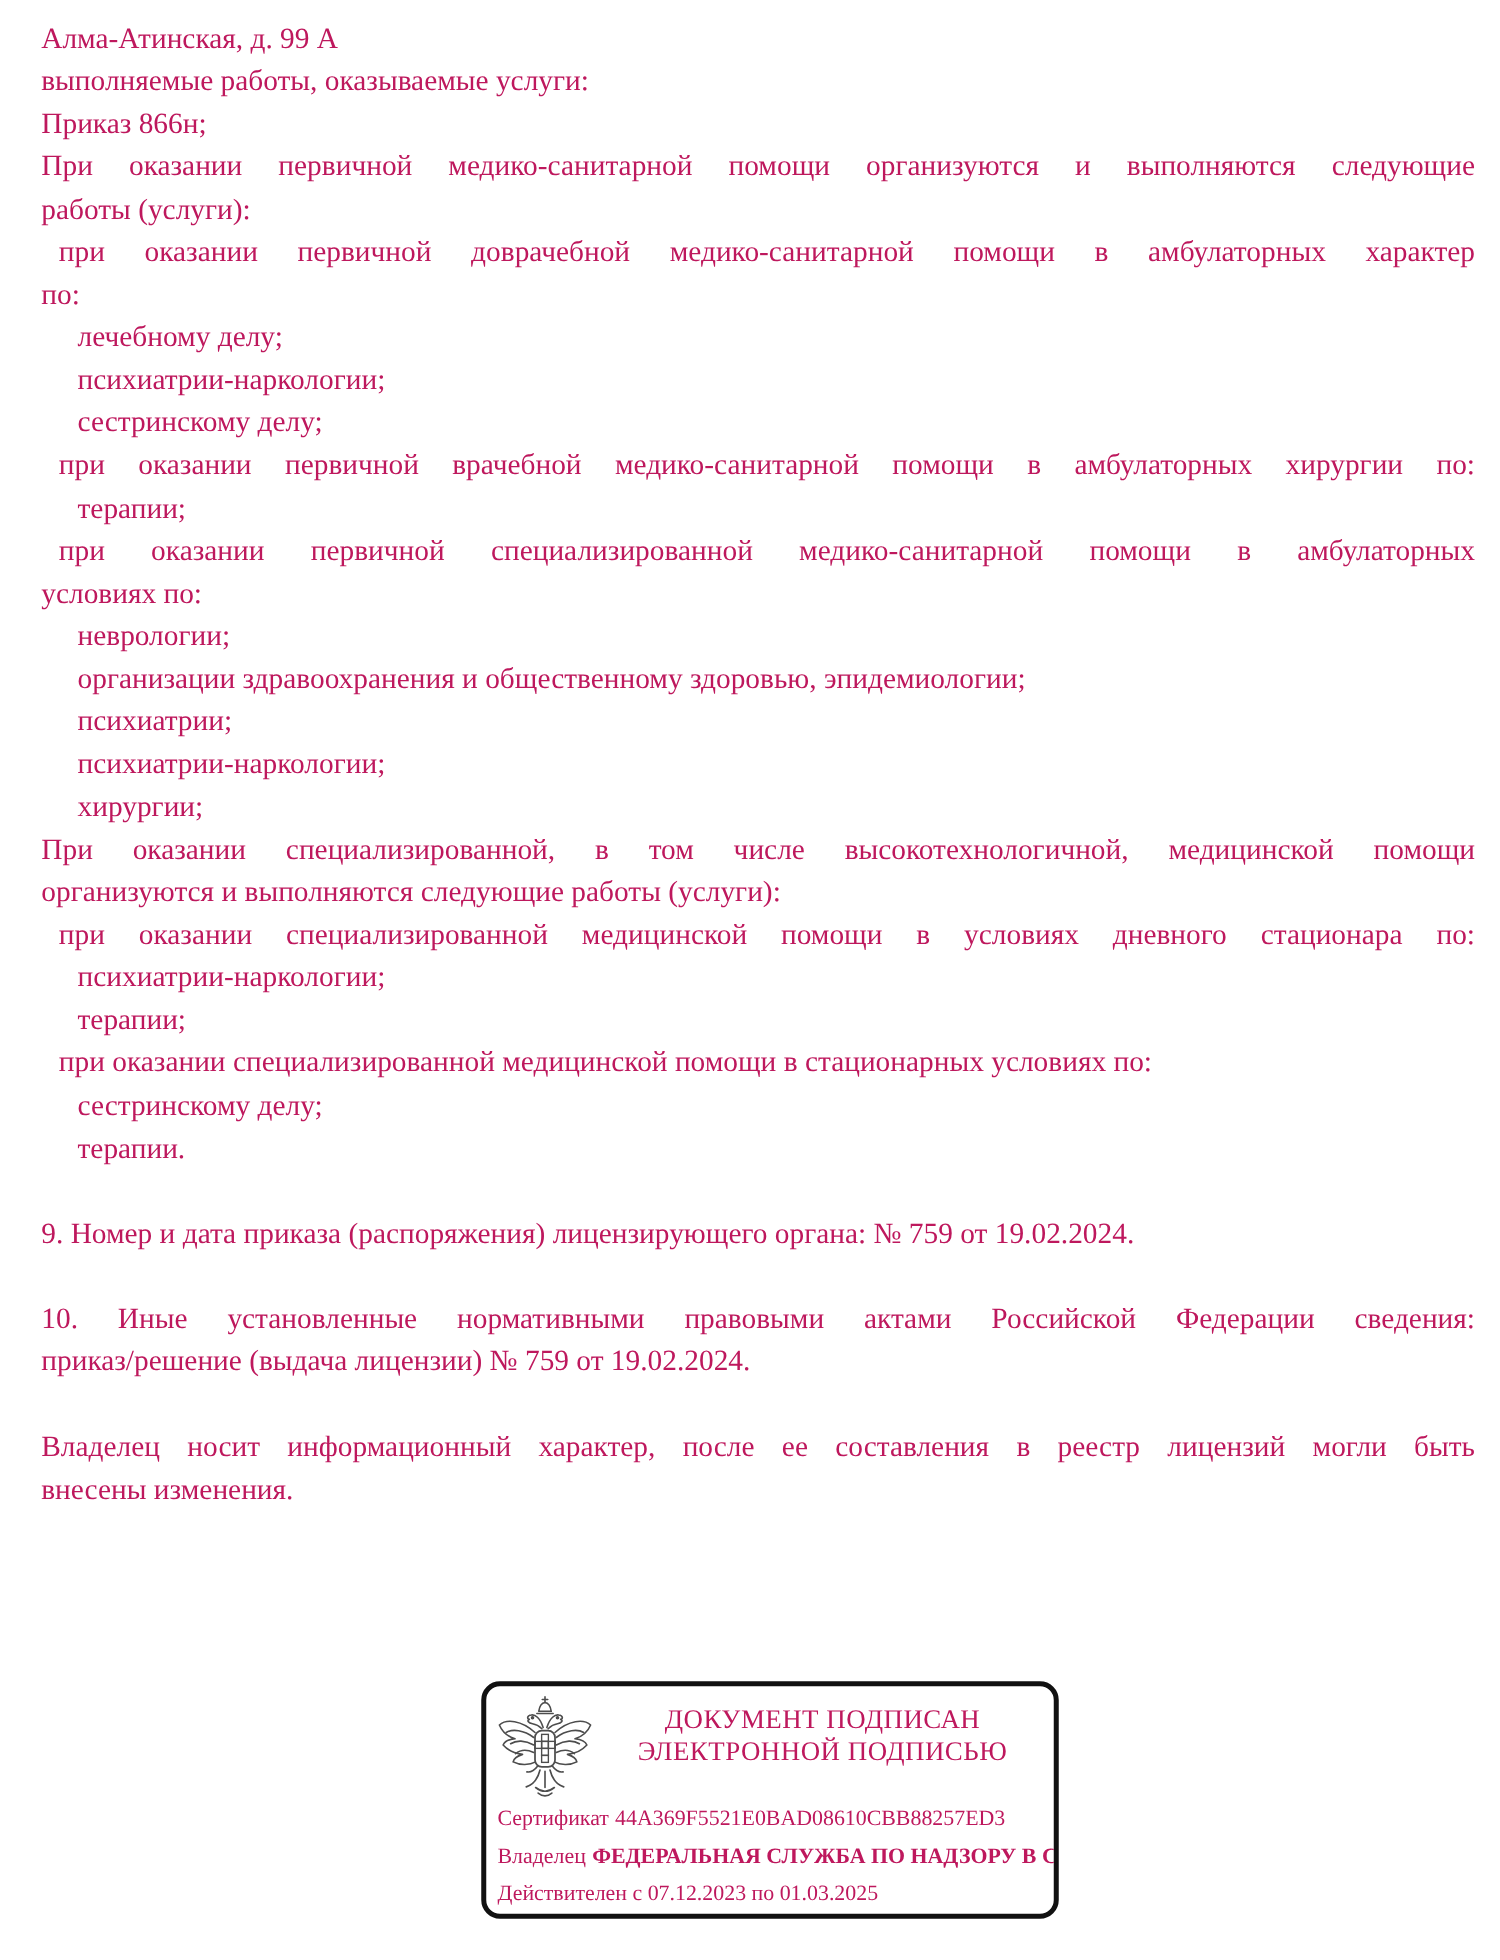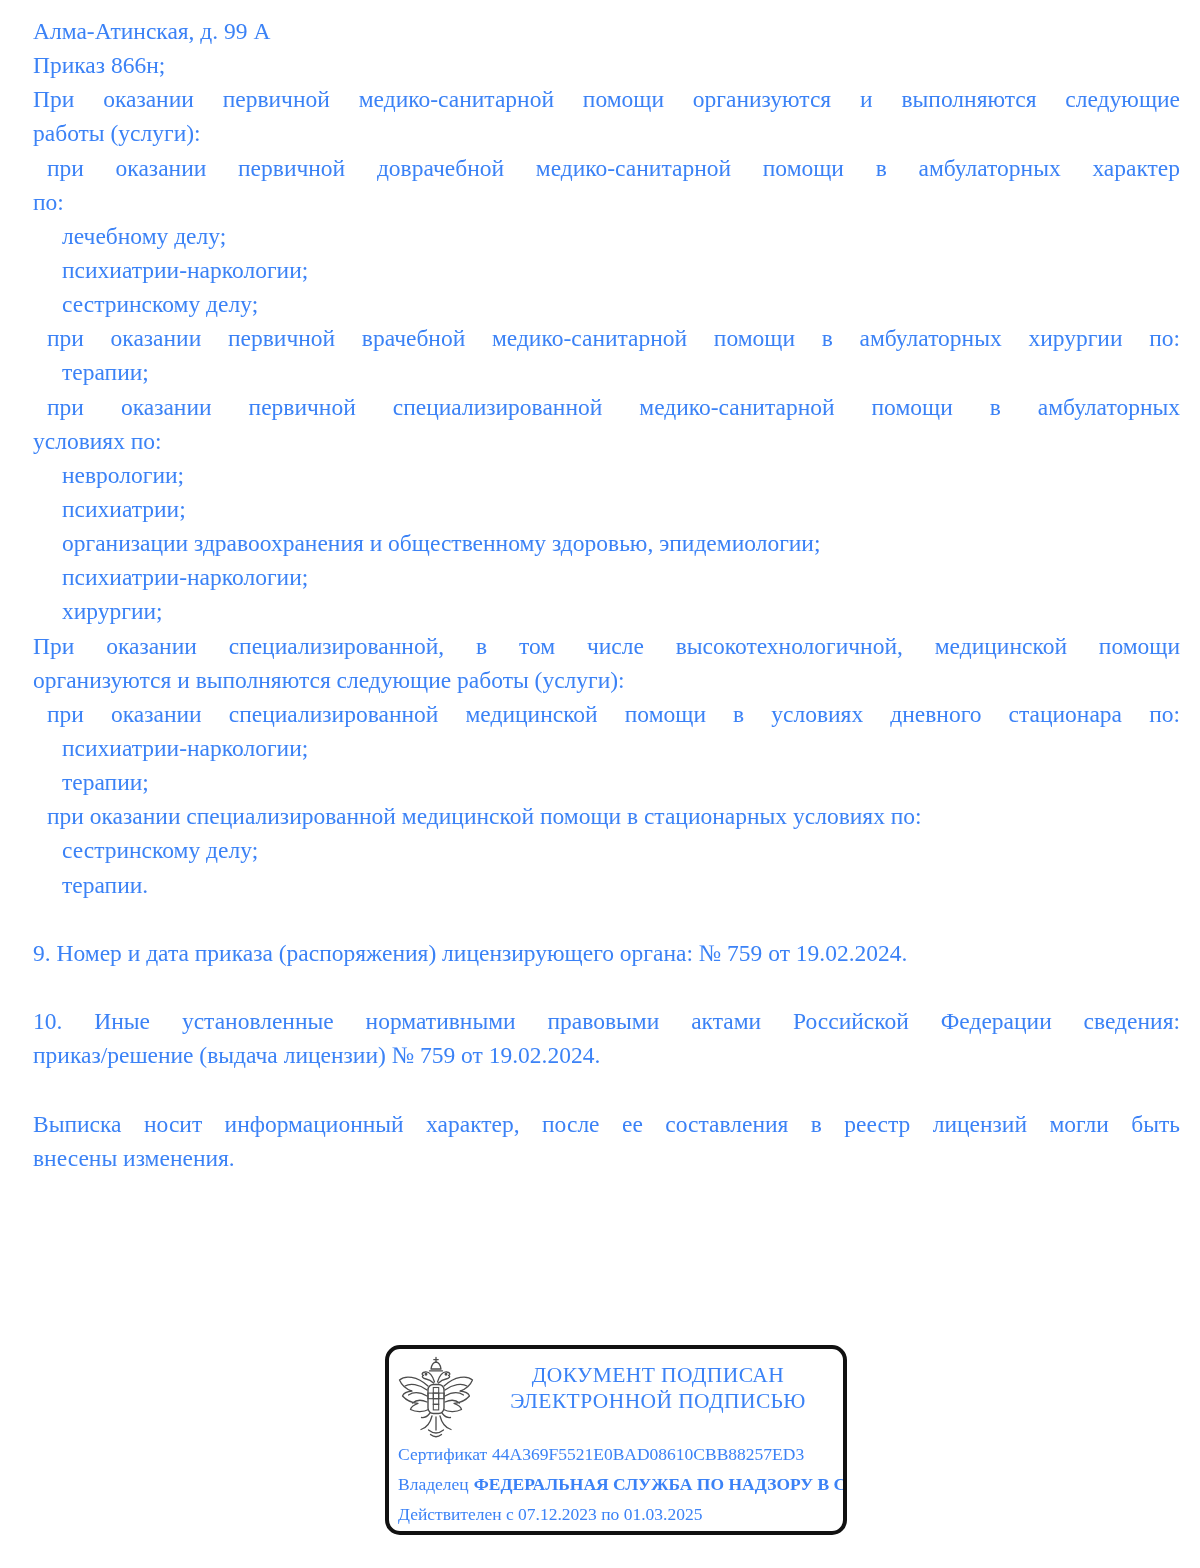--- a/index.html
+++ b/index.html
@@ -1,19 +1,19 @@
 <!DOCTYPE html>
 <html><head>
 <meta charset="utf-8">
 <style>
   html,body{margin:0;padding:0;}
   body{width:1200px;height:1568px;background:#ffffff;}
   .page{
     position:relative;width:1200px;height:1568px;background:#ffffff;overflow:hidden;
-    color:#3b82f6;font-family:"Liberation Serif","DejaVu Serif",serif;
+    color:#be185d;font-family:"Liberation Serif","DejaVu Serif",serif;
   }
   .textblock{
     position:absolute;left:33px;top:14px;width:1147px;
     font-size:23.5px;line-height:34.15px;
   }
   .line{height:34.15px;white-space:nowrap;}
   .line.j{white-space:normal;text-align:justify;text-align-last:justify;}
   .line.i1{padding-left:14px;}
   .line.i2{padding-left:29px;}
 
@@ -35,52 +35,53 @@
   .row-owner{top:125px;}
   .row-valid{top:155px;}
 </style>
 </head>
 <body>
 
 <div class="page">
 
   <div class="textblock" id="lines-container">
       <div class="line i0">Алма-Атинская, д. 99 А</div>
+      <div class="line i0">выполняемые работы, оказываемые услуги:</div>
       <div class="line i0">Приказ 866н;</div>
       <div class="line i0 j">При оказании первичной медико-санитарной помощи организуются и выполняются следующие</div>
       <div class="line i0">работы (услуги):</div>
       <div class="line i1 j">при оказании первичной доврачебной медико-санитарной помощи в амбулаторных характер</div>
       <div class="line i0">по:</div>
       <div class="line i2">лечебному делу;</div>
       <div class="line i2">психиатрии-наркологии;</div>
       <div class="line i2">сестринскому делу;</div>
       <div class="line i1 j">при оказании первичной врачебной медико-санитарной помощи в амбулаторных хирургии по:</div>
       <div class="line i2">терапии;</div>
       <div class="line i1 j">при оказании первичной специализированной медико-санитарной помощи в амбулаторных</div>
       <div class="line i0">условиях по:</div>
       <div class="line i2">неврологии;</div>
+      <div class="line i2">организации здравоохранения и общественному здоровью, эпидемиологии;</div>
       <div class="line i2">психиатрии;</div>
-      <div class="line i2">организации здравоохранения и общественному здоровью, эпидемиологии;</div>
       <div class="line i2">психиатрии-наркологии;</div>
       <div class="line i2">хирургии;</div>
       <div class="line i0 j">При оказании специализированной, в том числе высокотехнологичной, медицинской помощи</div>
       <div class="line i0">организуются и выполняются следующие работы (услуги):</div>
       <div class="line i1 j">при оказании специализированной медицинской помощи в условиях дневного стационара по:</div>
       <div class="line i2">психиатрии-наркологии;</div>
       <div class="line i2">терапии;</div>
       <div class="line i1">при оказании специализированной медицинской помощи в стационарных условиях по:</div>
       <div class="line i2">сестринскому делу;</div>
       <div class="line i2">терапии.</div>
       <div class="line i0"></div>
       <div class="line i0">9. Номер и дата приказа (распоряжения) лицензирующего органа: № 759 от 19.02.2024.</div>
       <div class="line i0"></div>
       <div class="line i0 j">10. Иные установленные нормативными правовыми актами Российской Федерации сведения:</div>
       <div class="line i0">приказ/решение (выдача лицензии) № 759 от 19.02.2024.</div>
       <div class="line i0"></div>
-      <div class="line i0 j">Выписка носит информационный характер, после ее составления в реестр лицензий могли быть</div>
+      <div class="line i0 j">Владелец носит информационный характер, после ее составления в реестр лицензий могли быть</div>
       <div class="line i0">внесены изменения.</div>
     </div>
 
   <div class="stamp">
 
     <div class="emblem">
       <svg viewBox="0 0 78 88" xmlns="http://www.w3.org/2000/svg">
         <g fill="none" stroke="#4d4d4d" stroke-width="1.3" stroke-linecap="round" stroke-linejoin="round">
           <path d="M39 1.5 V6 M36.8 3.6 H41.2"></path>
           <path d="M34 13 Q35 6.5 39 6 Q43 6.5 44 13 Z"></path>

